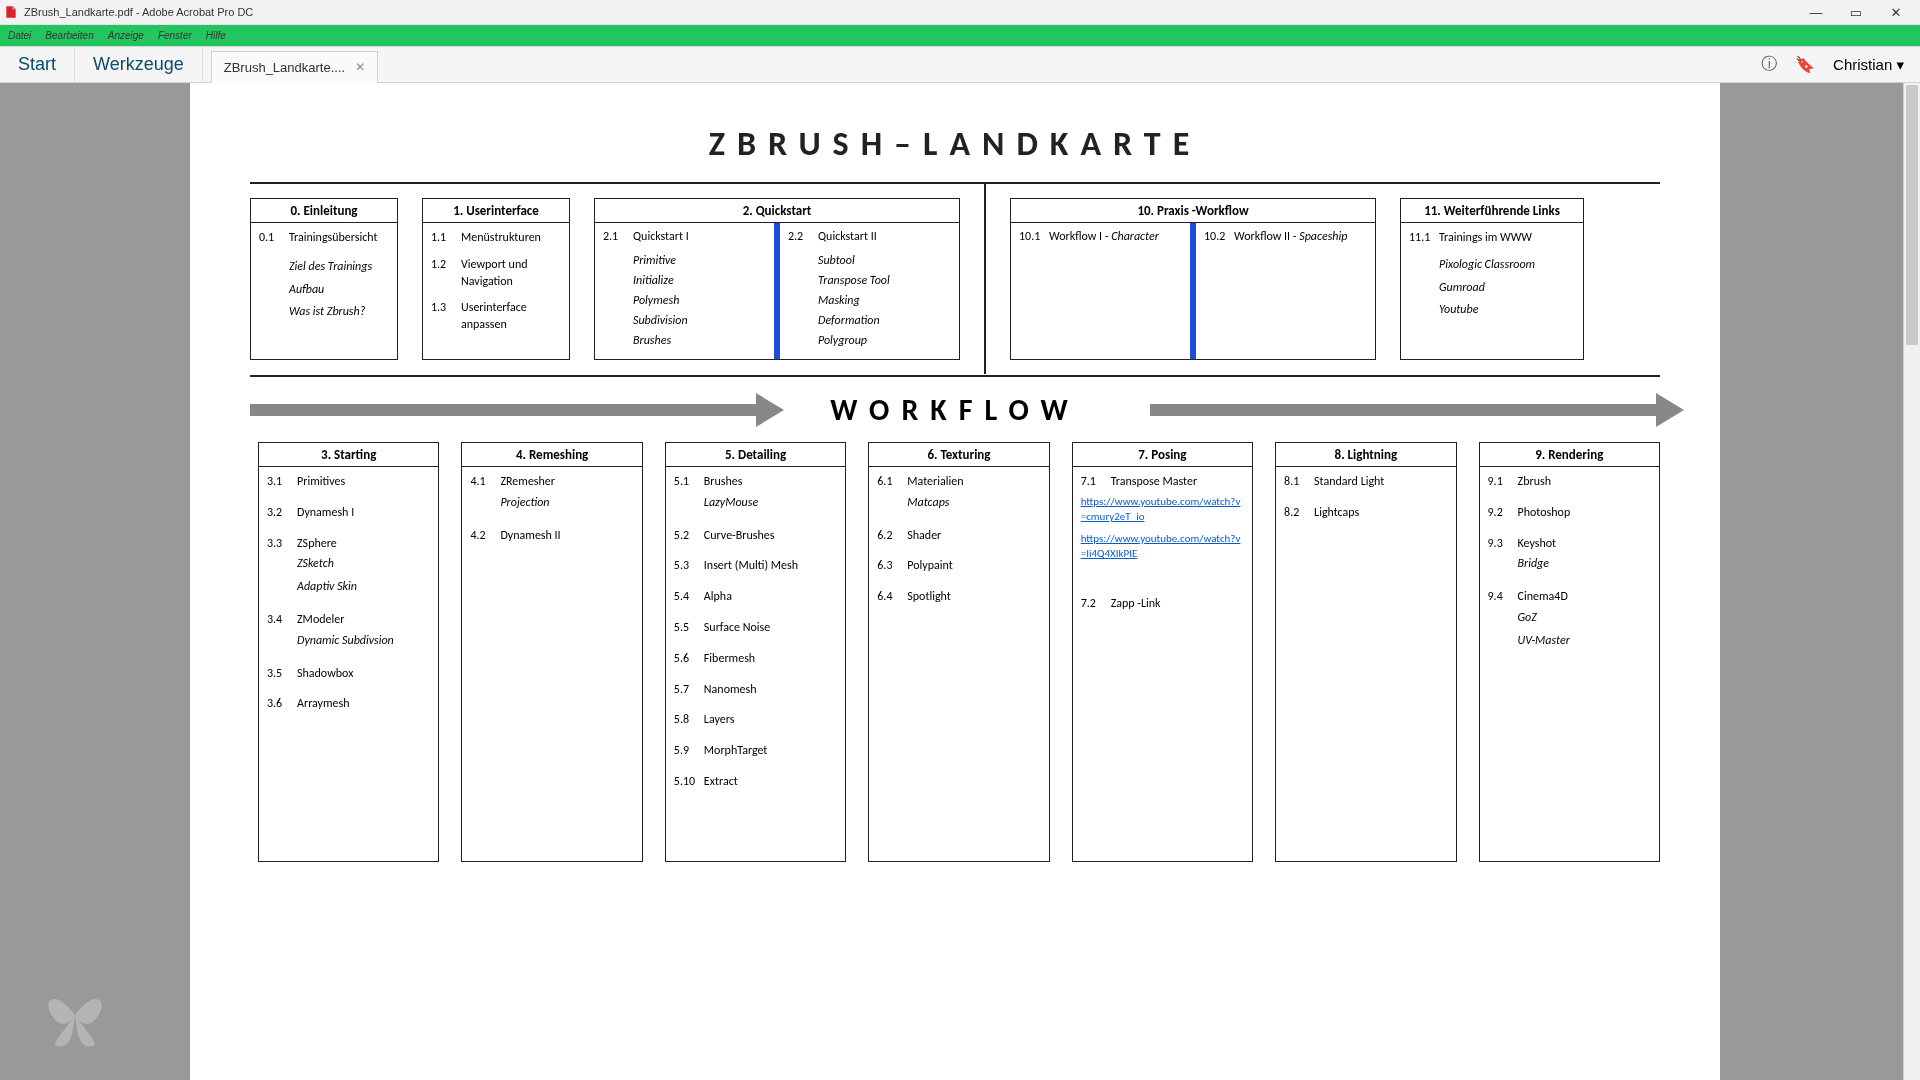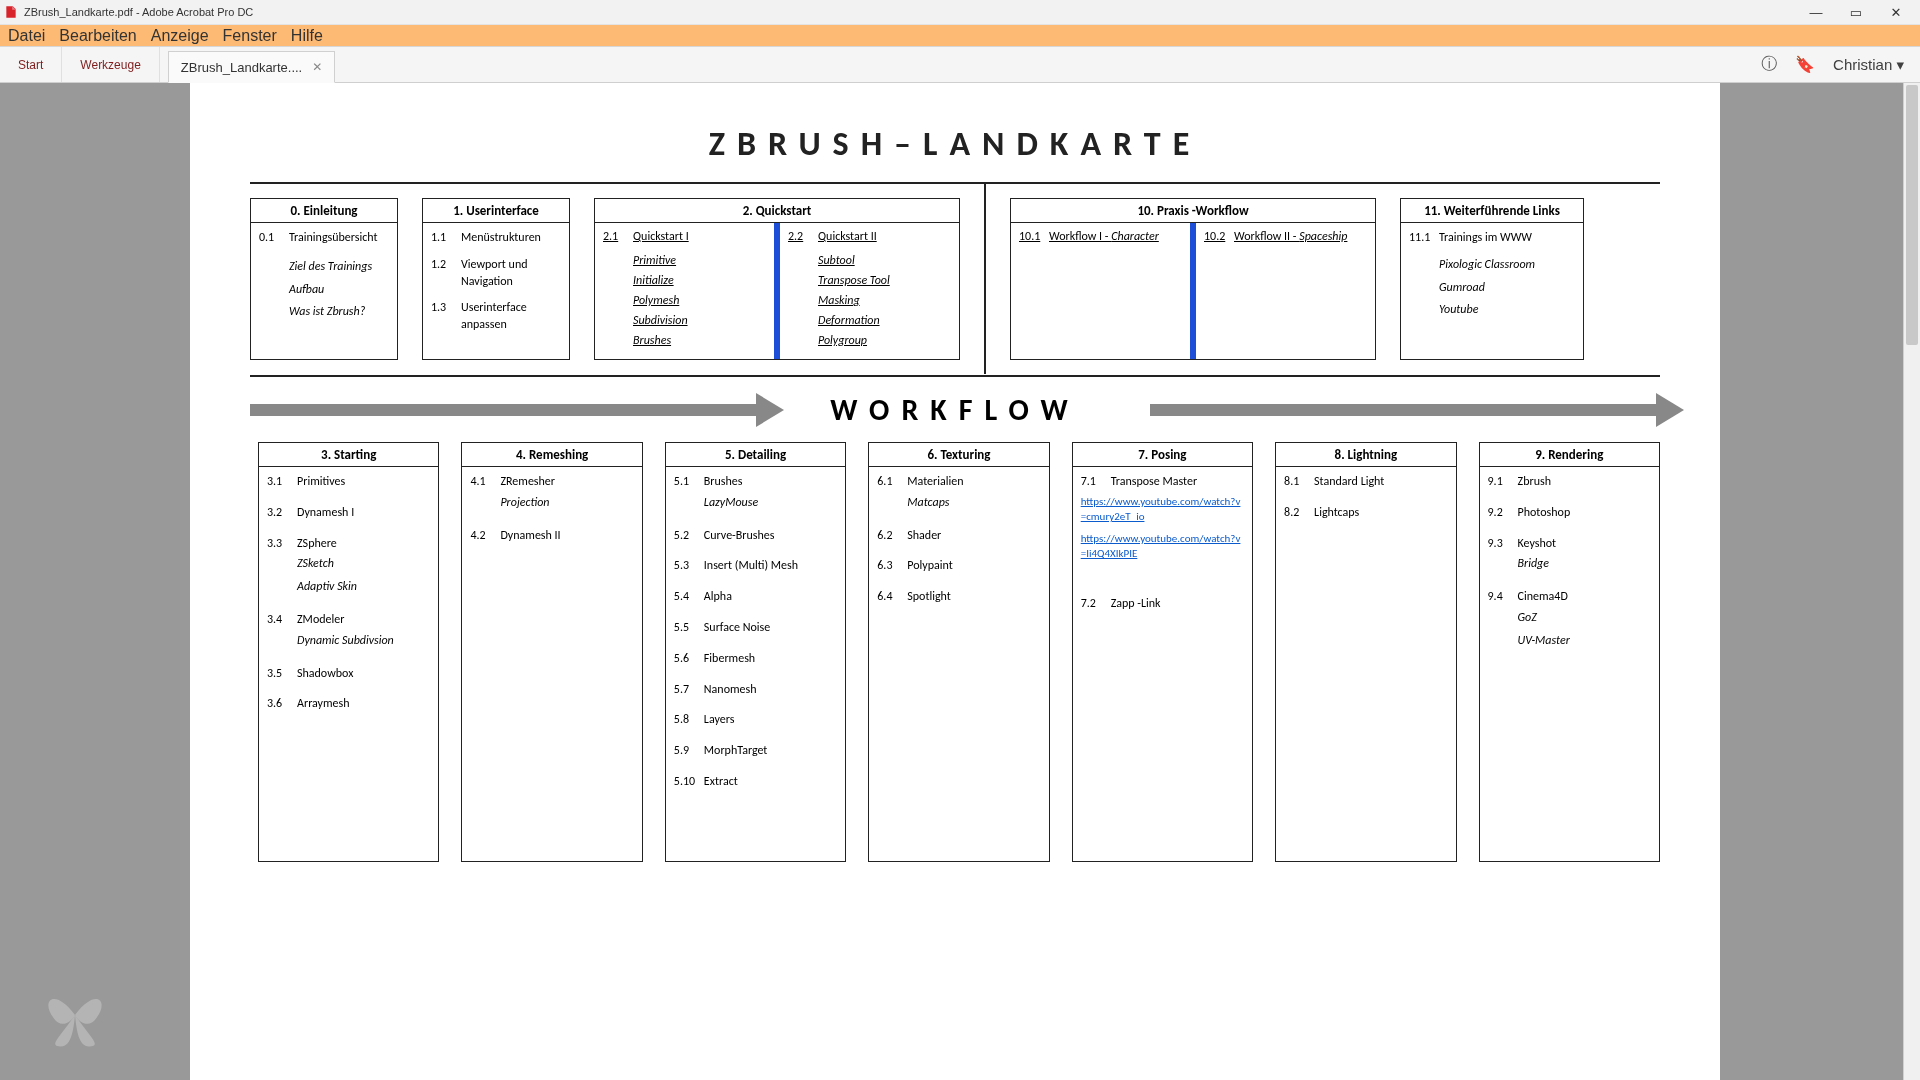--- a/index.html
+++ b/index.html
@@ -30,44 +30,45 @@
 .titlebar .win-controls { margin-left: auto; display: flex; }
 .titlebar .win-controls div {
   width: 40px; height: 25px;
   display: flex; align-items: center; justify-content: center;
   font-size: 13px; color: #333;
 }
 
 
 .menubar {
   height: 22px;
-  background: #fdba74;
+  background: #22c55e;
   display: flex;
   align-items: center;
   padding-left: 8px;
   gap: 14px;
-  font-size: 16px;
+  font-size: 10px;
   color: #333;
   border-bottom: 1px solid #d6d6d6;
+  font-style: italic;
 }
 .menubar span { cursor: default; }
 
 
 .toolbar {
   height: 36px;
   background: #f5f5f5;
   border-bottom: 1px solid #cfcfcf;
   display: flex;
   align-items: stretch;
 }
 .toolbar .left-btn {
   padding: 0 18px;
   display: flex; align-items: center;
-  font-size: 12px;
-  color: #7f1d1d;
+  font-size: 18px;
+  color: #0c4a6e;
   border-right: 1px solid #e0e0e0;
 }
 .toolbar .tab {
   background: #fafafa;
   border: 1px solid #d0d0d0;
   border-bottom: 1px solid #fafafa;
   margin-top: 4px;
   height: 32px;
   padding: 0 12px;
   display: flex; align-items: center;
@@ -76,21 +77,21 @@
   margin-left: 8px;
   position: relative;
 }
 .toolbar .tab-close {
   margin-left: 10px; color: #888; font-size: 12px;
 }
 .toolbar .right-icons {
   margin-left: auto; display: flex; align-items: center; gap: 18px; padding-right: 16px;
   color: #555; font-size: 16px;
 }
-.toolbar .username { font-size: 15px; color: #404040; }
+.toolbar .username { font-size: 15px; color: #000000; }
 
 
 .viewport {
   position: absolute;
   top: 83px; left: 0; right: 0; bottom: 0;
   background: #999;
   display: flex;
   justify-content: center;
   overflow: hidden;
 }
@@ -153,21 +154,21 @@
   font-size: 13px;
   padding: 4px 0;
 }
 .card-body {
   padding: 6px 8px 8px 8px;
   font-size: 12px;
   line-height: 1.4;
   flex: 1;
 }
 .card-body-cols { display: flex; }
-.card-body-cols > div { flex: 1; padding: 6px 8px; text-decoration: underline; }
+.card-body-cols > div { flex: 1; padding: 6px 8px; }
 .card-body-cols > div + div { border-left: 6px solid #1d4ed8; }
 
 .row { display: flex; margin-bottom: 4px; }
 .row .num { width: 30px; flex-shrink: 0; }
 .sub { font-style: italic; padding-left: 30px; margin-bottom: 6px; }
 .linkish { color: #0b5bcc; text-decoration: underline; word-break: break-all; font-size: 11px; display: block; margin-bottom: 6px; }
 
 .workflow-head {
   display: flex; align-items: center; justify-content: center;
   margin: 14px 0;

